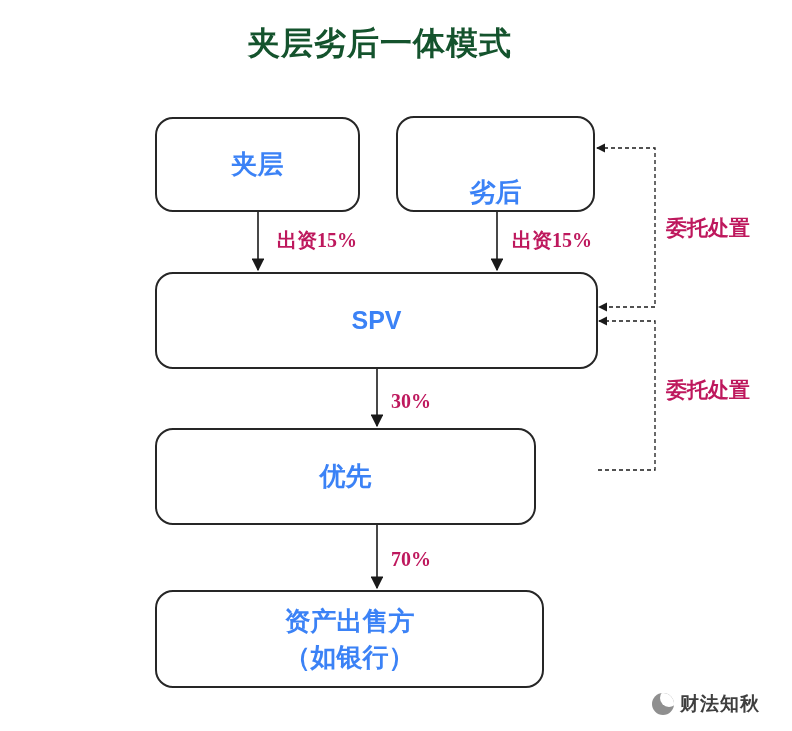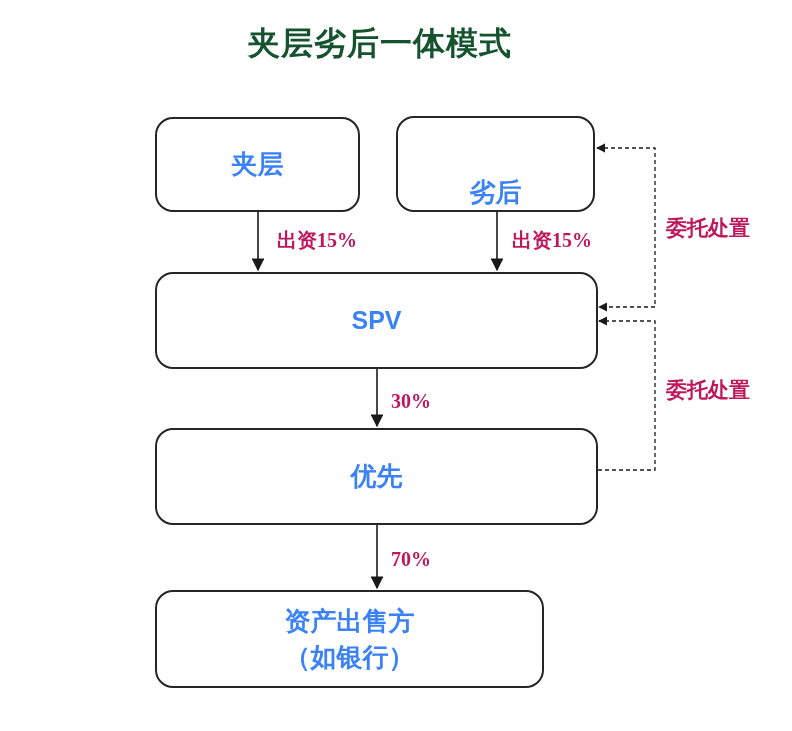--- a/index.html
+++ b/index.html
@@ -48,21 +48,21 @@
     font-weight: 700;
     font-size: 26px;
     color: #3b82f6;
     text-align: center;
     line-height: 1.4;
   }
   .node-mezzanine  { left: 155px; top: 117px; width: 205px; height: 95px; }
   .node-subordinate{ left: 396px; top: 116px; width: 199px; height: 96px; justify-content: flex-end; }
   .node-spv        { left: 155px; top: 272px; width: 443px; height: 97px;
                      font-family: "Liberation Sans", sans-serif; font-size: 25px; }
-  .node-senior     { left: 155px; top: 428px; width: 443px; height: 97px; }
+  .node-senior     { left: 155px; top: 428px; width: 381px; height: 97px; }
   .node-seller     { left: 155px; top: 590px; width: 389px; height: 98px; }
   .edge-label {
     position: absolute;
     font-family: Liberation Serif, serif;
     font-weight: 600;
     font-size: 20px;
     color: #be185d;
     white-space: nowrap;
   }
   .lbl-e1 { left: 277px; top: 227px; }
@@ -152,14 +152,18 @@
     <span>（如银行）</span>
   </div>
 
   <div class="edge-label lbl-e1">出资15%</div>
   <div class="edge-label lbl-e2">出资15%</div>
   <div class="edge-label lbl-e3">30%</div>
   <div class="edge-label lbl-e4">70%</div>
   <div class="edge-label lbl-t1">委托处置</div>
   <div class="edge-label lbl-t2">委托处置</div>
 
+  <div class="watermark">
+    <span class="wm-logo"></span>
+    <span class="wm-text">财法知秋</span>
+  </div>
 
 </div>
 
 </body></html>

